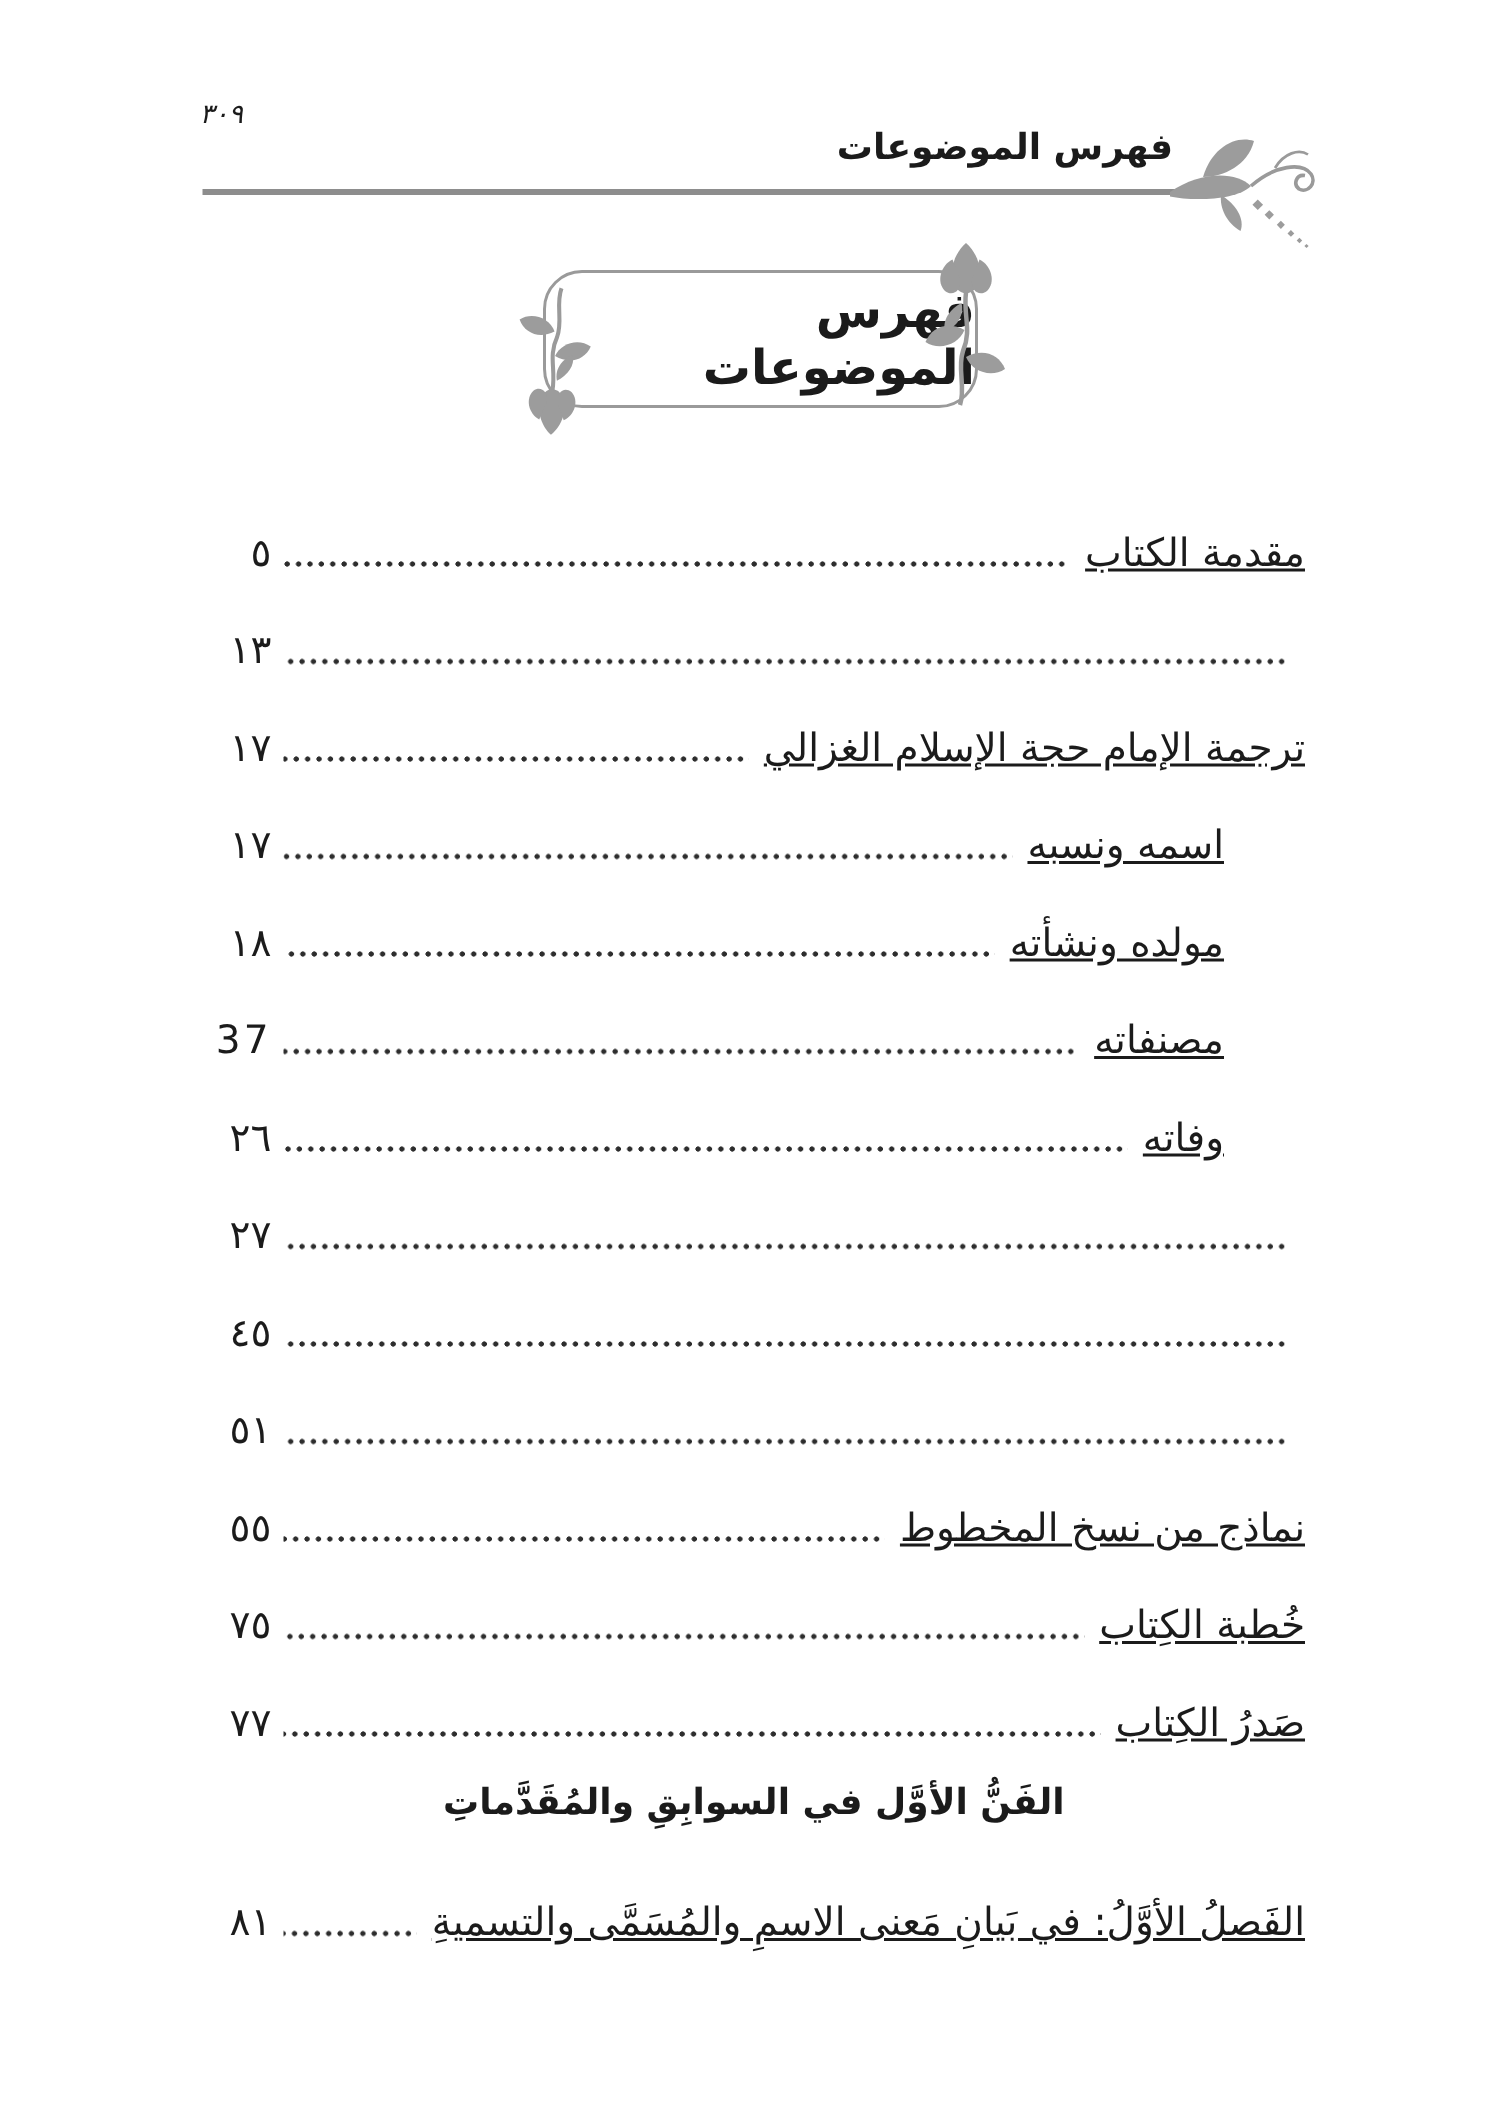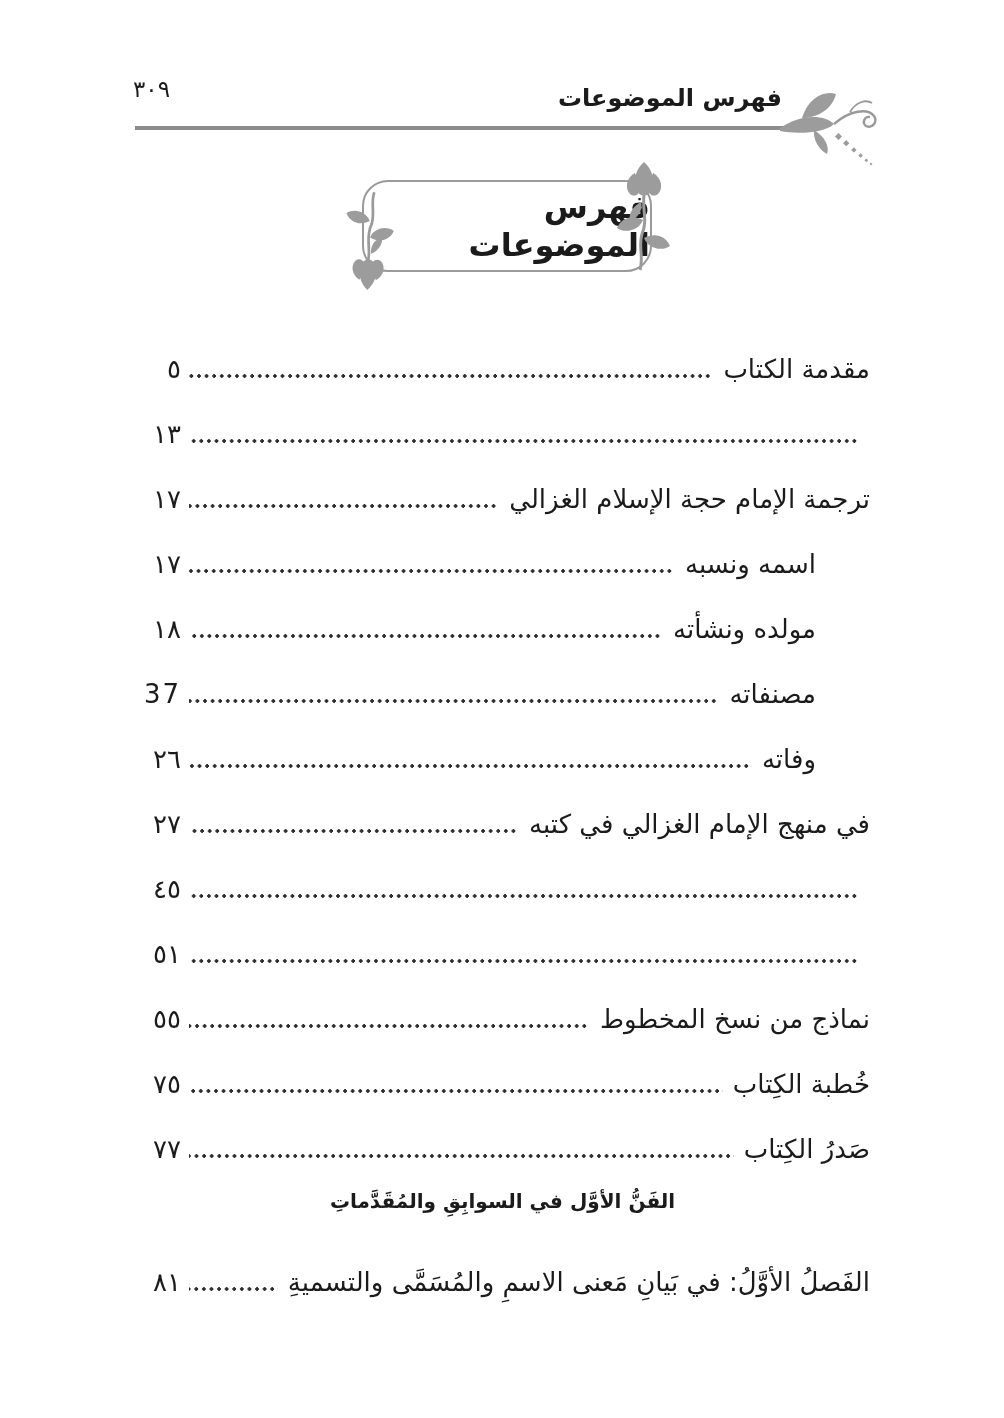--- a/index.html
+++ b/index.html
@@ -3,22 +3,22 @@
 <meta charset="utf-8">
 <style>
   html,body{margin:0;padding:0;}
   body{
     width:1004px;height:1418px;position:relative;overflow:hidden;
     background:#ffffff;color:#1b1b1b;
     font-family:"DejaVu Sans", sans-serif;
   }
   
   .hdr-pagenum{
-    position:absolute;top:76px;left:133px;
-    font-size:23px;letter-spacing:3px;
+    position:absolute;top:66px;left:133px;
+    font-size:18px;letter-spacing:3px;font-style:italic;
   }
   .hdr-title{
     position:absolute;top:84px;right:222px;
     font-size:24px;font-weight:bold;direction:rtl;
   }
   .hdr-rule{
     position:absolute;top:126px;left:135px;width:670px;height:4px;
     background:#8d8d8d;
   }
   .hdr-flourish{
@@ -34,30 +34,30 @@
   .rose-right{position:absolute;top:-22px;right:-26px;width:64px;height:112px;}
   .rose-left{position:absolute;bottom:-22px;left:-24px;width:58px;height:102px;transform:rotate(182deg);}
   
   .toc{
     position:absolute;top:322px;left:135px;width:735px;direction:rtl;
   }
   .toc-row{
     display:flex;align-items:flex-end;height:65px;font-size:26px;
   }
   .toc-row.indent{padding-right:54px;}
-  .toc-title{white-space:nowrap;flex-shrink:0;line-height:1.3;}
+  .toc-title{white-space:nowrap;flex-shrink:0;line-height:1.3;text-decoration:underline;}
   .toc-leader{
     flex:1 1 auto;min-width:10px;height:4px;margin:0 10px 9px 8px;
     background-image:radial-gradient(circle at 2px 2px, #2d2d2d 1.55px, transparent 1.95px);
     background-size:7.6px 4px;background-repeat:repeat-x;background-position:right bottom;
   }
   .toc-page{line-height:1.3;min-width:46px;letter-spacing:2px;}
   .section-heading{
     display:flex;align-items:center;justify-content:center;
-    height:68px;font-size:20px;font-weight:bold;direction:rtl;
+    height:68px;font-size:24px;font-weight:bold;direction:rtl;
   }
   .orn{fill:#9c9c9c;}
   .orn-stroke{fill:none;stroke:#9a9a9a;}
 </style>
 </head>
 <body>
 
 <div>
   <span class="hdr-pagenum">٣٠٩</span>
   <span class="hdr-title">فهرس الموضوعات</span>
@@ -136,21 +136,20 @@
     <span class="toc-page">37</span>
   </div>
 
   <div class="toc-row indent">
     <span class="toc-title">وفاته</span>
     <span class="toc-leader"></span>
     <span class="toc-page">٢٦</span>
   </div>
 
   <div class="toc-row">
-    <span class="toc-title">في منهج الإمام الغزالي في كتبه</span>
     <span class="toc-leader"></span>
     <span class="toc-page">٢٧</span>
   </div>
 
   <div class="toc-row">
     <span class="toc-leader"></span>
     <span class="toc-page">٤٥</span>
   </div>
 
   <div class="toc-row">

